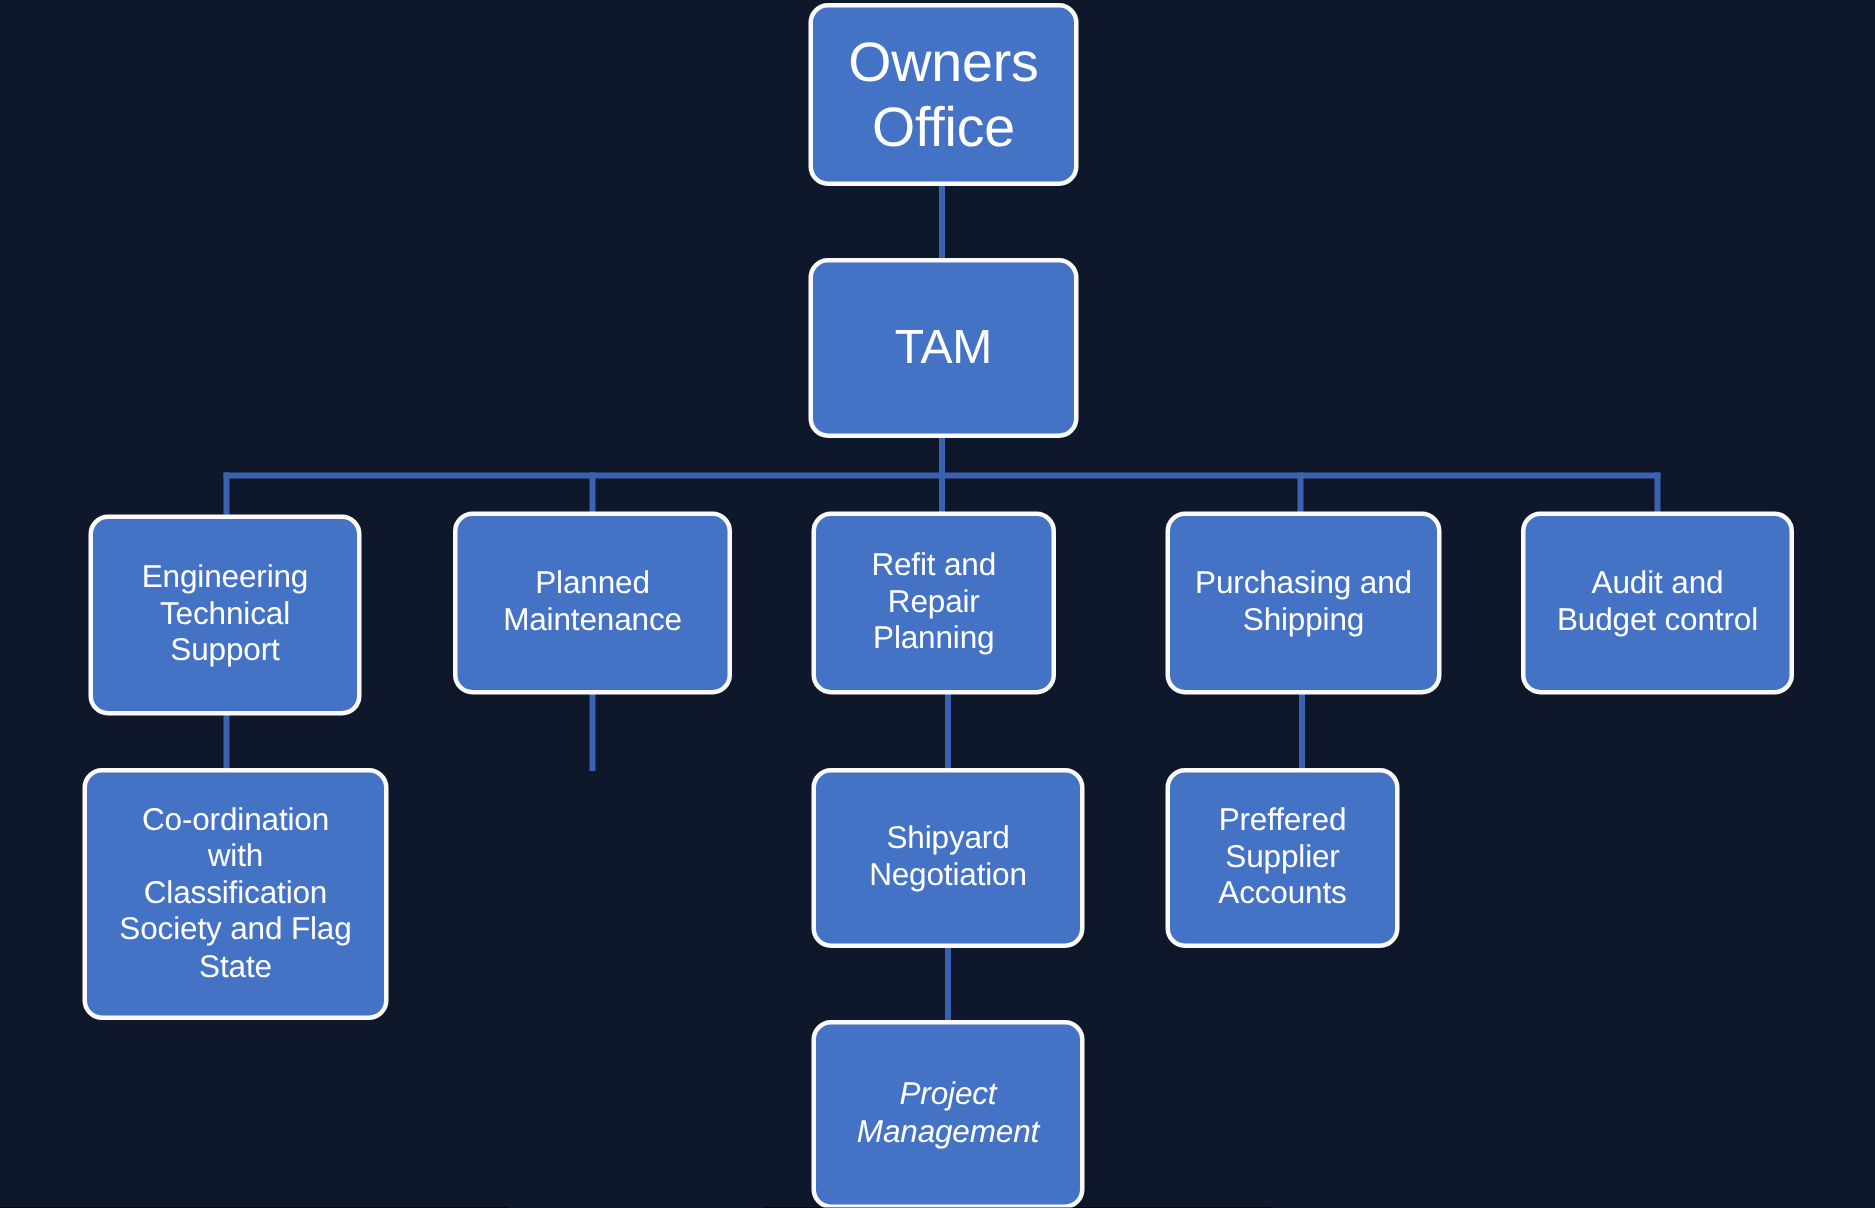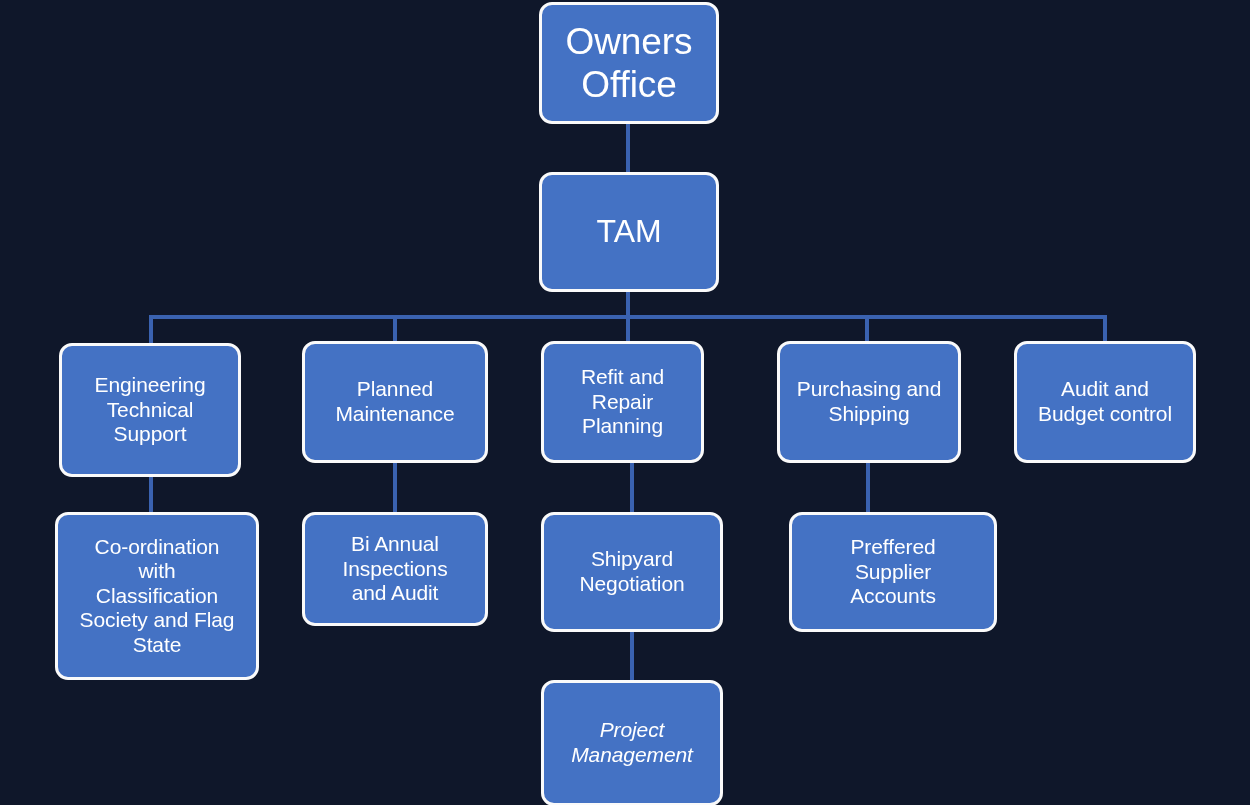--- a/index.html
+++ b/index.html
@@ -119,32 +119,27 @@
   </div>
 
   <div class="node t-lvl3" style="left:55px; top:512px; width:204px; height:168px;">
     <span class="node-label">Co-ordination
 with
 Classification
 Society and Flag
 State</span>
   </div>
 
-  <div class="node t-lvl3" style="left:302px; top:512px; width:186px; height:114px;">
-    <span class="node-label">Bi Annual
-Inspections
-and Audit</span>
-  </div>
 
   <div class="node t-lvl3" style="left:541px; top:512px; width:182px; height:120px;">
     <span class="node-label">Shipyard
 Negotiation</span>
   </div>
 
-  <div class="node t-lvl3" style="left:777px; top:512px; width:208px; height:120px;margin-left:12px;">
+  <div class="node t-lvl3" style="left:777px; top:512px; width:156px; height:120px;">
     <span class="node-label">Preffered
 Supplier
 Accounts</span>
   </div>
 
   <div class="node t-lvl3" style="left:541px; top:680px; width:182px; height:126px;font-style:italic;">
     <span class="node-label">Project
 Management</span>
   </div>
 

